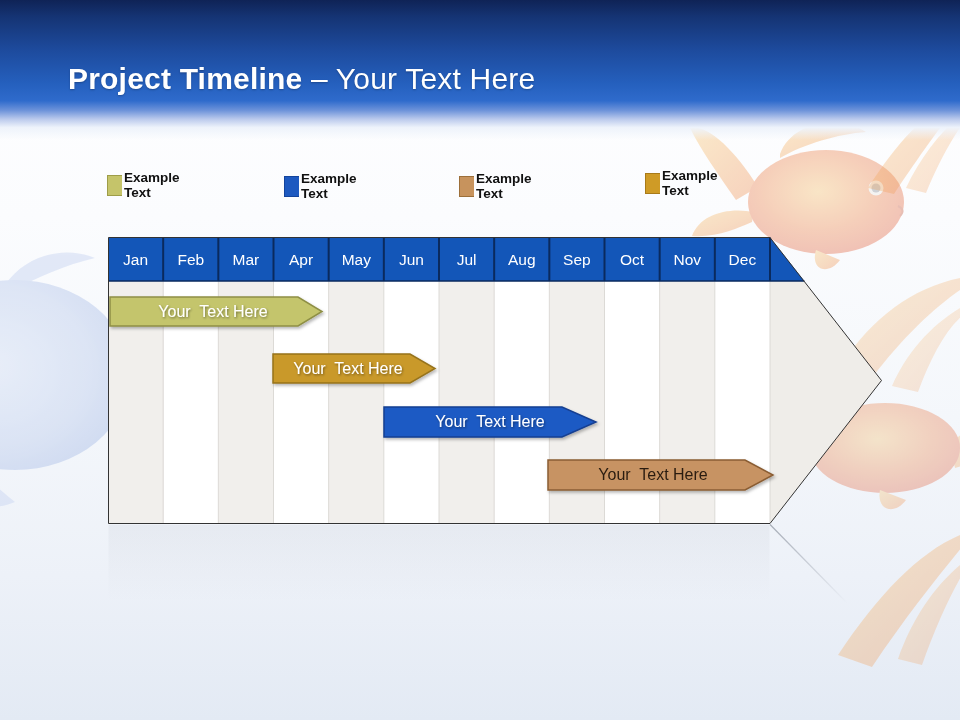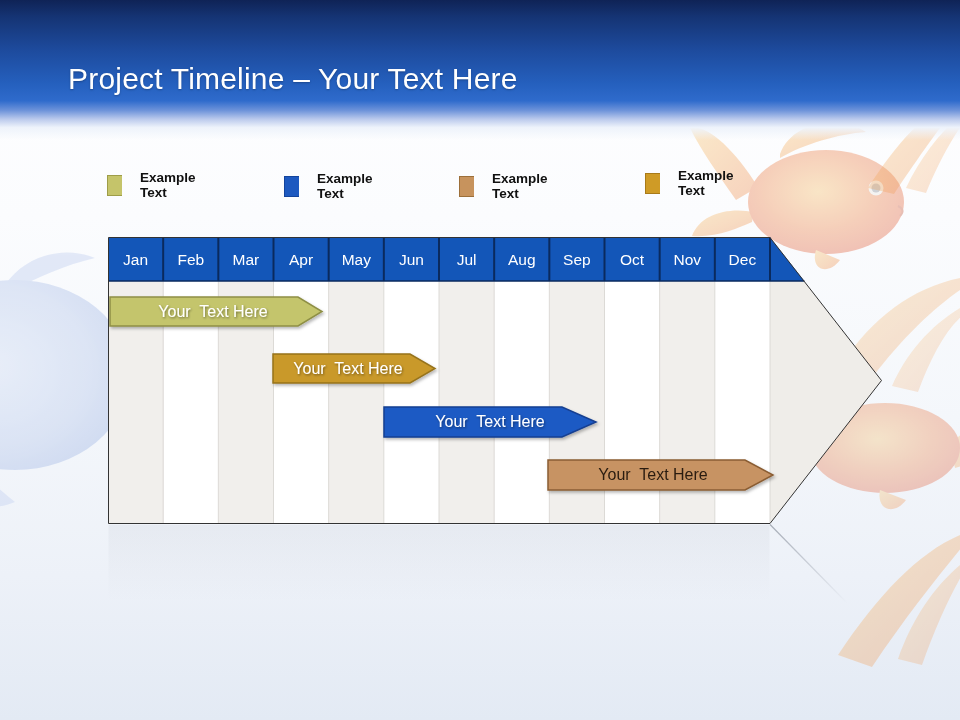--- a/index.html
+++ b/index.html
@@ -11,26 +11,26 @@
   .fish-layer{position:absolute;left:0;top:0;width:960px;height:720px;z-index:0;}
   .header-band{
     position:absolute;left:0;top:0;width:960px;height:140px;z-index:2;
     background:linear-gradient(180deg,#0f2356 0%,#153474 12%,#1d4a9c 35%,#2560be 60%,#2f6bcc 72%,#6f94da 79%,#bac9ec 85%,#eef3fb 91%,rgba(255,255,255,0) 100%);
   }
   .slide-title{
     position:absolute;left:68px;top:61px;z-index:3;color:#ffffff;
     font-size:30px;line-height:36px;white-space:pre;letter-spacing:.2px;
     text-shadow:0 1px 2px rgba(0,0,0,.25);
   }
-  .slide-title .bold{font-weight:400;text-align:center;}
+  .slide-title .bold{font-weight:700;text-align:center;}
   .slide-title .light{font-weight:400;text-align:right;}
   .legend{position:absolute;left:0;top:0;z-index:3;}
   .legend-item{position:absolute;display:flex;align-items:center;}
   .legend-item .swatch{display:block;}
-  .legend-label{margin-left:18px;font-size:13.5px;font-weight:700;color:#111111;}
+  .legend-label{margin-left:2px;font-size:13.5px;font-weight:700;color:#111111;}
   .timeline-svg{position:absolute;left:108px;top:237px;z-index:3;}
   .timeline-svg text{font-family:"Liberation Sans","DejaVu Sans",sans-serif;}
   .month-label{font-size:15.5px;}
   .bar-label{font-size:16px;white-space:pre;}
 </style>
 </head>
 <body>
 
 <svg class="fish-layer" viewBox="0 0 960 720" xmlns="http://www.w3.org/2000/svg" aria-hidden="true">
   <defs>

